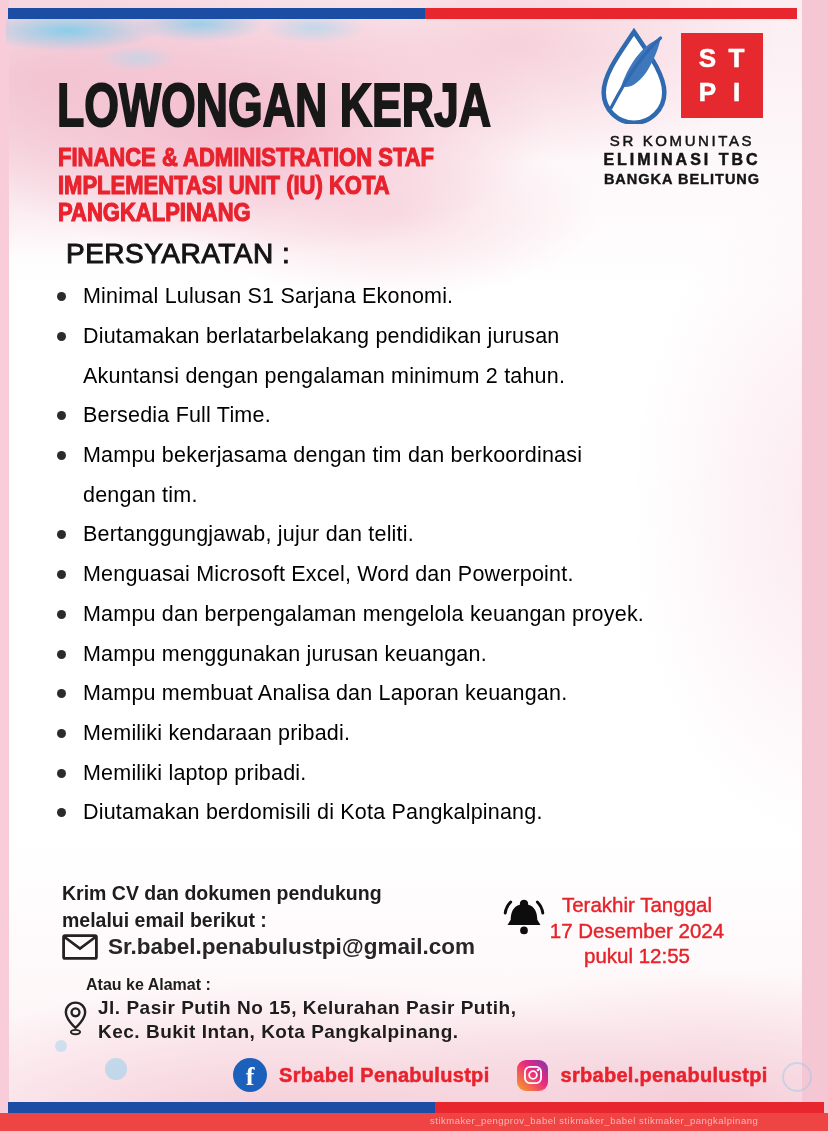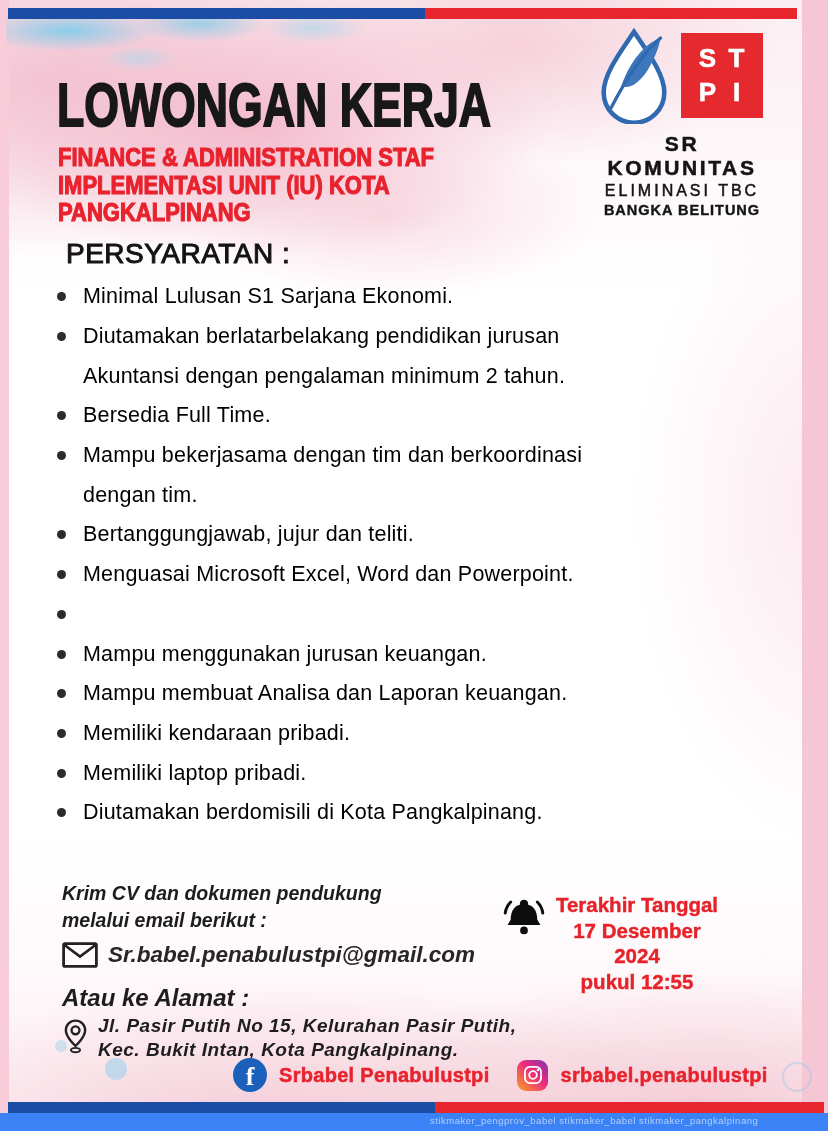--- a/index.html
+++ b/index.html
@@ -36,33 +36,33 @@
   .dot-blue2{position:absolute;left:55px;top:1040px;width:12px;height:12px;border-radius:50%;background:rgba(140,205,235,.4);}
   .ring-blue{position:absolute;left:782px;top:1062px;width:30px;height:30px;border-radius:50%;border:2px solid rgba(150,200,230,.45);}
   
   .stripe{position:absolute;display:flex;height:11px;}
   .stripe .seg-blue{background:#1c4da4;}
   .stripe .seg-red{background:#e8262d;flex:1;}
   .stripe.top{left:8px;top:8px;width:789px;}
   .stripe.top .seg-blue{width:417px;}
   .stripe.bottom{left:8px;top:1102px;width:816px;}
   .stripe.bottom .seg-blue{width:427px;}
-  .bottom-band{position:absolute;left:0;top:1113px;width:828px;height:18px;background:#3b82f6;}
+  .bottom-band{position:absolute;left:0;top:1113px;width:828px;height:18px;background:#ef4444;}
   .watermark{position:absolute;left:430px;top:2px;font-size:9.5px;color:rgba(255,255,255,.6);letter-spacing:.5px;white-space:nowrap;}
   
   .logo{position:absolute;left:594px;top:28px;width:182px;}
   .logo-row{display:flex;align-items:flex-start;gap:7px;}
   .stpi-square{
     width:82px;height:85px;background:#e5292f;margin-top:5px;
     display:grid;grid-template-columns:1fr 1fr;place-items:center;padding:8px 12px;
   }
   .stpi-square span{color:#fff;font-size:26px;font-weight:700;-webkit-text-stroke:.6px #fff;}
   .org{margin-top:8px;width:176px;text-align:center;color:#141414;}
-  .org .l1{font-size:21px;font-weight:700;letter-spacing:2.6px;-webkit-text-stroke:.5px #141414;}
-  .org .l2{font-size:16px;font-weight:400;letter-spacing:3px;margin-top:2px;-webkit-text-stroke:.5px #141414;}
+  .org .l1{font-size:15px;font-weight:400;letter-spacing:2.6px;-webkit-text-stroke:.5px #141414;}
+  .org .l2{font-size:16px;font-weight:700;letter-spacing:3px;margin-top:2px;-webkit-text-stroke:.5px #141414;}
   .org .l3{font-size:14.5px;font-weight:700;letter-spacing:1px;margin-top:2px;-webkit-text-stroke:.4px #141414;}
   
   .title{
     position:absolute;left:57px;top:74px;margin:0;color:#181818;
     font-size:62px;font-weight:700;letter-spacing:0px;line-height:1;
     transform:scaleX(.72);transform-origin:left top;white-space:nowrap;
     -webkit-text-stroke:2px #181818;
   }
   .subtitle{
     position:absolute;left:58px;top:144px;color:#e8232e;
@@ -74,30 +74,30 @@
     position:absolute;left:66px;top:238px;margin:0;color:#141414;
     font-size:28px;font-weight:400;letter-spacing:.5px;
     -webkit-text-stroke:1px #141414;
   }
   
   .req-list{position:absolute;left:57px;top:277px;width:710px;color:#000000;}
   .req-line{height:39.7px;display:flex;align-items:center;font-size:21.5px;letter-spacing:.2px;white-space:nowrap;}
   .req-line .dot{width:9px;height:9px;border-radius:50%;background:#2b2b2b;margin-right:17px;flex:0 0 auto;}
   .req-line.cont{padding-left:26px;}
   
-  .contact{position:absolute;left:62px;top:880px;color:#1d1d1d;font-style:italic;}
+  .contact{position:absolute;left:62px;top:880px;color:#1d1d1d;}
   .intro div{font-size:19.5px;font-weight:700;line-height:26.5px;}
-  .email-row{display:flex;align-items:center;gap:10px;margin-top:9px;}
+  .email-row{display:flex;align-items:center;gap:10px;margin-top:1px;}
   .email-row .email{font-size:22.5px;font-weight:700;color:#262626;}
-  .addr-heading{font-size:24px;font-weight:700;margin-top:16px;}
+  .addr-heading{font-size:16px;font-weight:700;margin-top:16px;margin-left:24px;}
   .addr{position:relative;margin-top:2px;padding-left:36px;}
   .addr svg{position:absolute;left:0;top:4px;}
   .addr div{font-size:19px;font-weight:700;letter-spacing:.5px;line-height:23.5px;}
   .deadline{position:absolute;left:548px;top:892px;width:178px;text-align:center;color:#e6222a;
-    font-size:20.5px;font-weight:700;line-height:25.5px;-webkit-text-stroke:.4px #e6222a;}
+    font-size:20.5px;font-weight:400;line-height:25.5px;-webkit-text-stroke:.4px #e6222a;}
   .bell{position:absolute;left:502px;top:894px;}
   
   .social{position:absolute;left:233px;top:1058px;display:flex;align-items:center;}
   .fb-icon{width:34px;height:34px;border-radius:50%;background:#1b61bb;color:#fff;
     display:flex;align-items:flex-end;justify-content:center;font-size:26px;font-weight:700;
     overflow:hidden;line-height:30px;font-family:"Liberation Serif",serif;}
   .ig-icon{width:31px;height:31px;border-radius:9px;margin-left:28px;
     background:linear-gradient(45deg,#f5a623 0%,#ee2a7b 55%,#8134af 100%);
     display:flex;align-items:center;justify-content:center;}
   .social .handle{font-size:20px;font-weight:700;color:#e8232e;margin-left:12px;
@@ -176,20 +176,21 @@
     <div class="req-line">
         <span class="dot"></span>
         <span>Bertanggungjawab, jujur dan teliti.</span>
       </div>
     <div class="req-line">
         <span class="dot"></span>
         <span>Menguasai Microsoft Excel, Word dan Powerpoint.</span>
       </div>
     <div class="req-line">
         <span class="dot"></span>
+        <span>Mampu dan berpengalaman  mengelola keuangan proyek.</span>
       </div>
     <div class="req-line">
         <span class="dot"></span>
         <span>Mampu menggunakan jurusan keuangan.</span>
       </div>
     <div class="req-line">
         <span class="dot"></span>
         <span>Mampu membuat Analisa dan Laporan keuangan.</span>
       </div>
     <div class="req-line">

